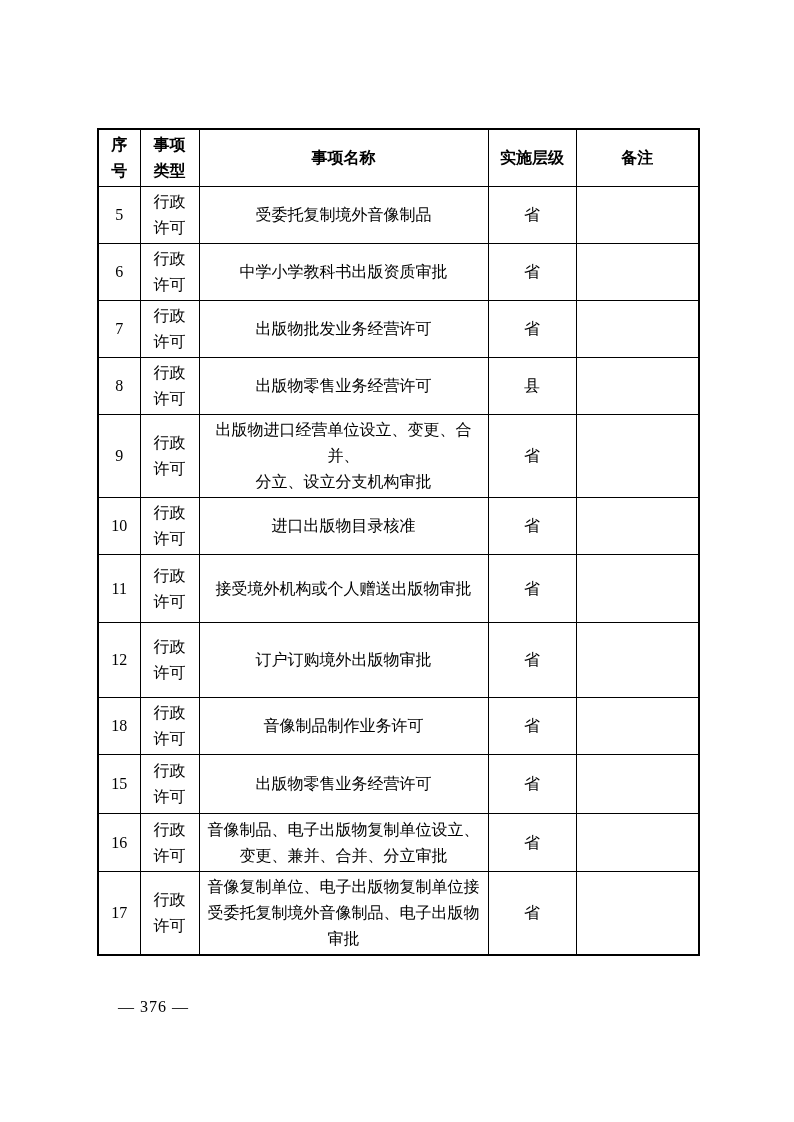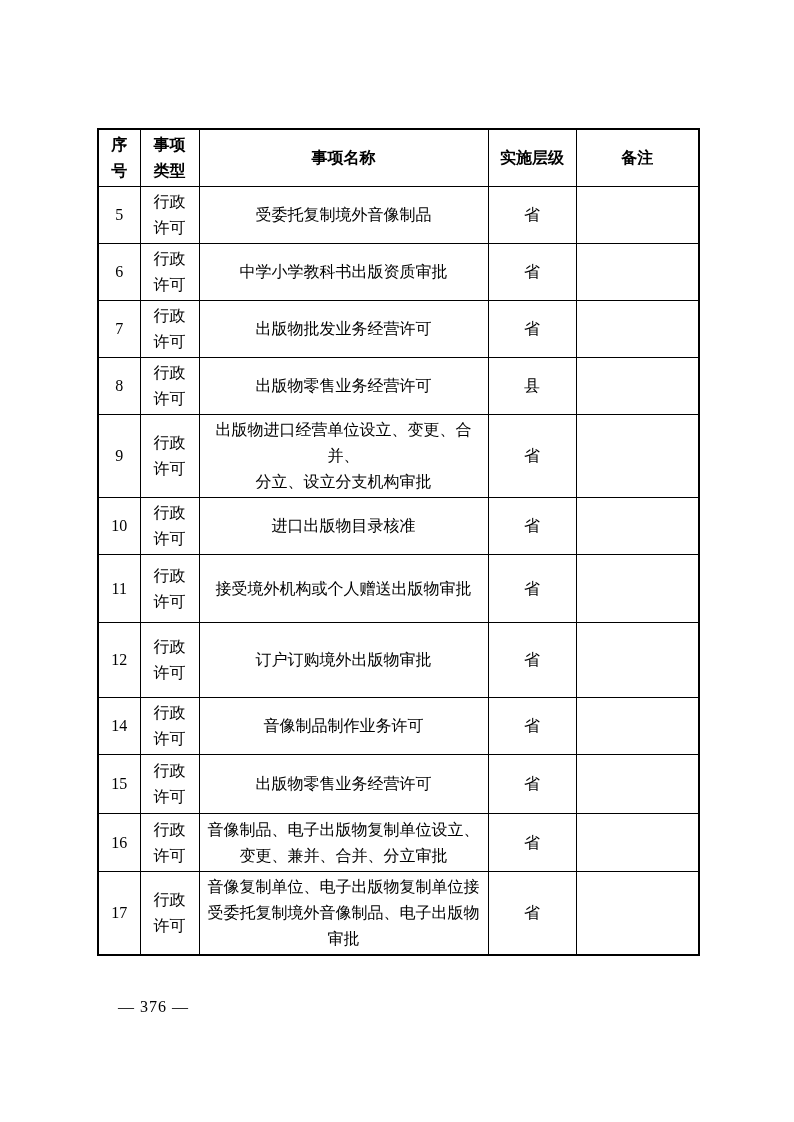--- a/index.html
+++ b/index.html
@@ -150,21 +150,21 @@
         </tr>
         <tr>
           <td class="td-seq">12</td>
           <td class="td-type">行政
 许可</td>
           <td class="td-name">订户订购境外出版物审批</td>
           <td class="td-level">省</td>
           <td class="td-remark"></td>
         </tr>
         <tr>
-          <td class="td-seq">14</td>
+          <td class="td-seq">18</td>
           <td class="td-type">行政
 许可</td>
           <td class="td-name">音像制品制作业务许可</td>
           <td class="td-level">省</td>
           <td class="td-remark"></td>
         </tr>
         <tr>
           <td class="td-seq">15</td>
           <td class="td-type">行政
 许可</td>

